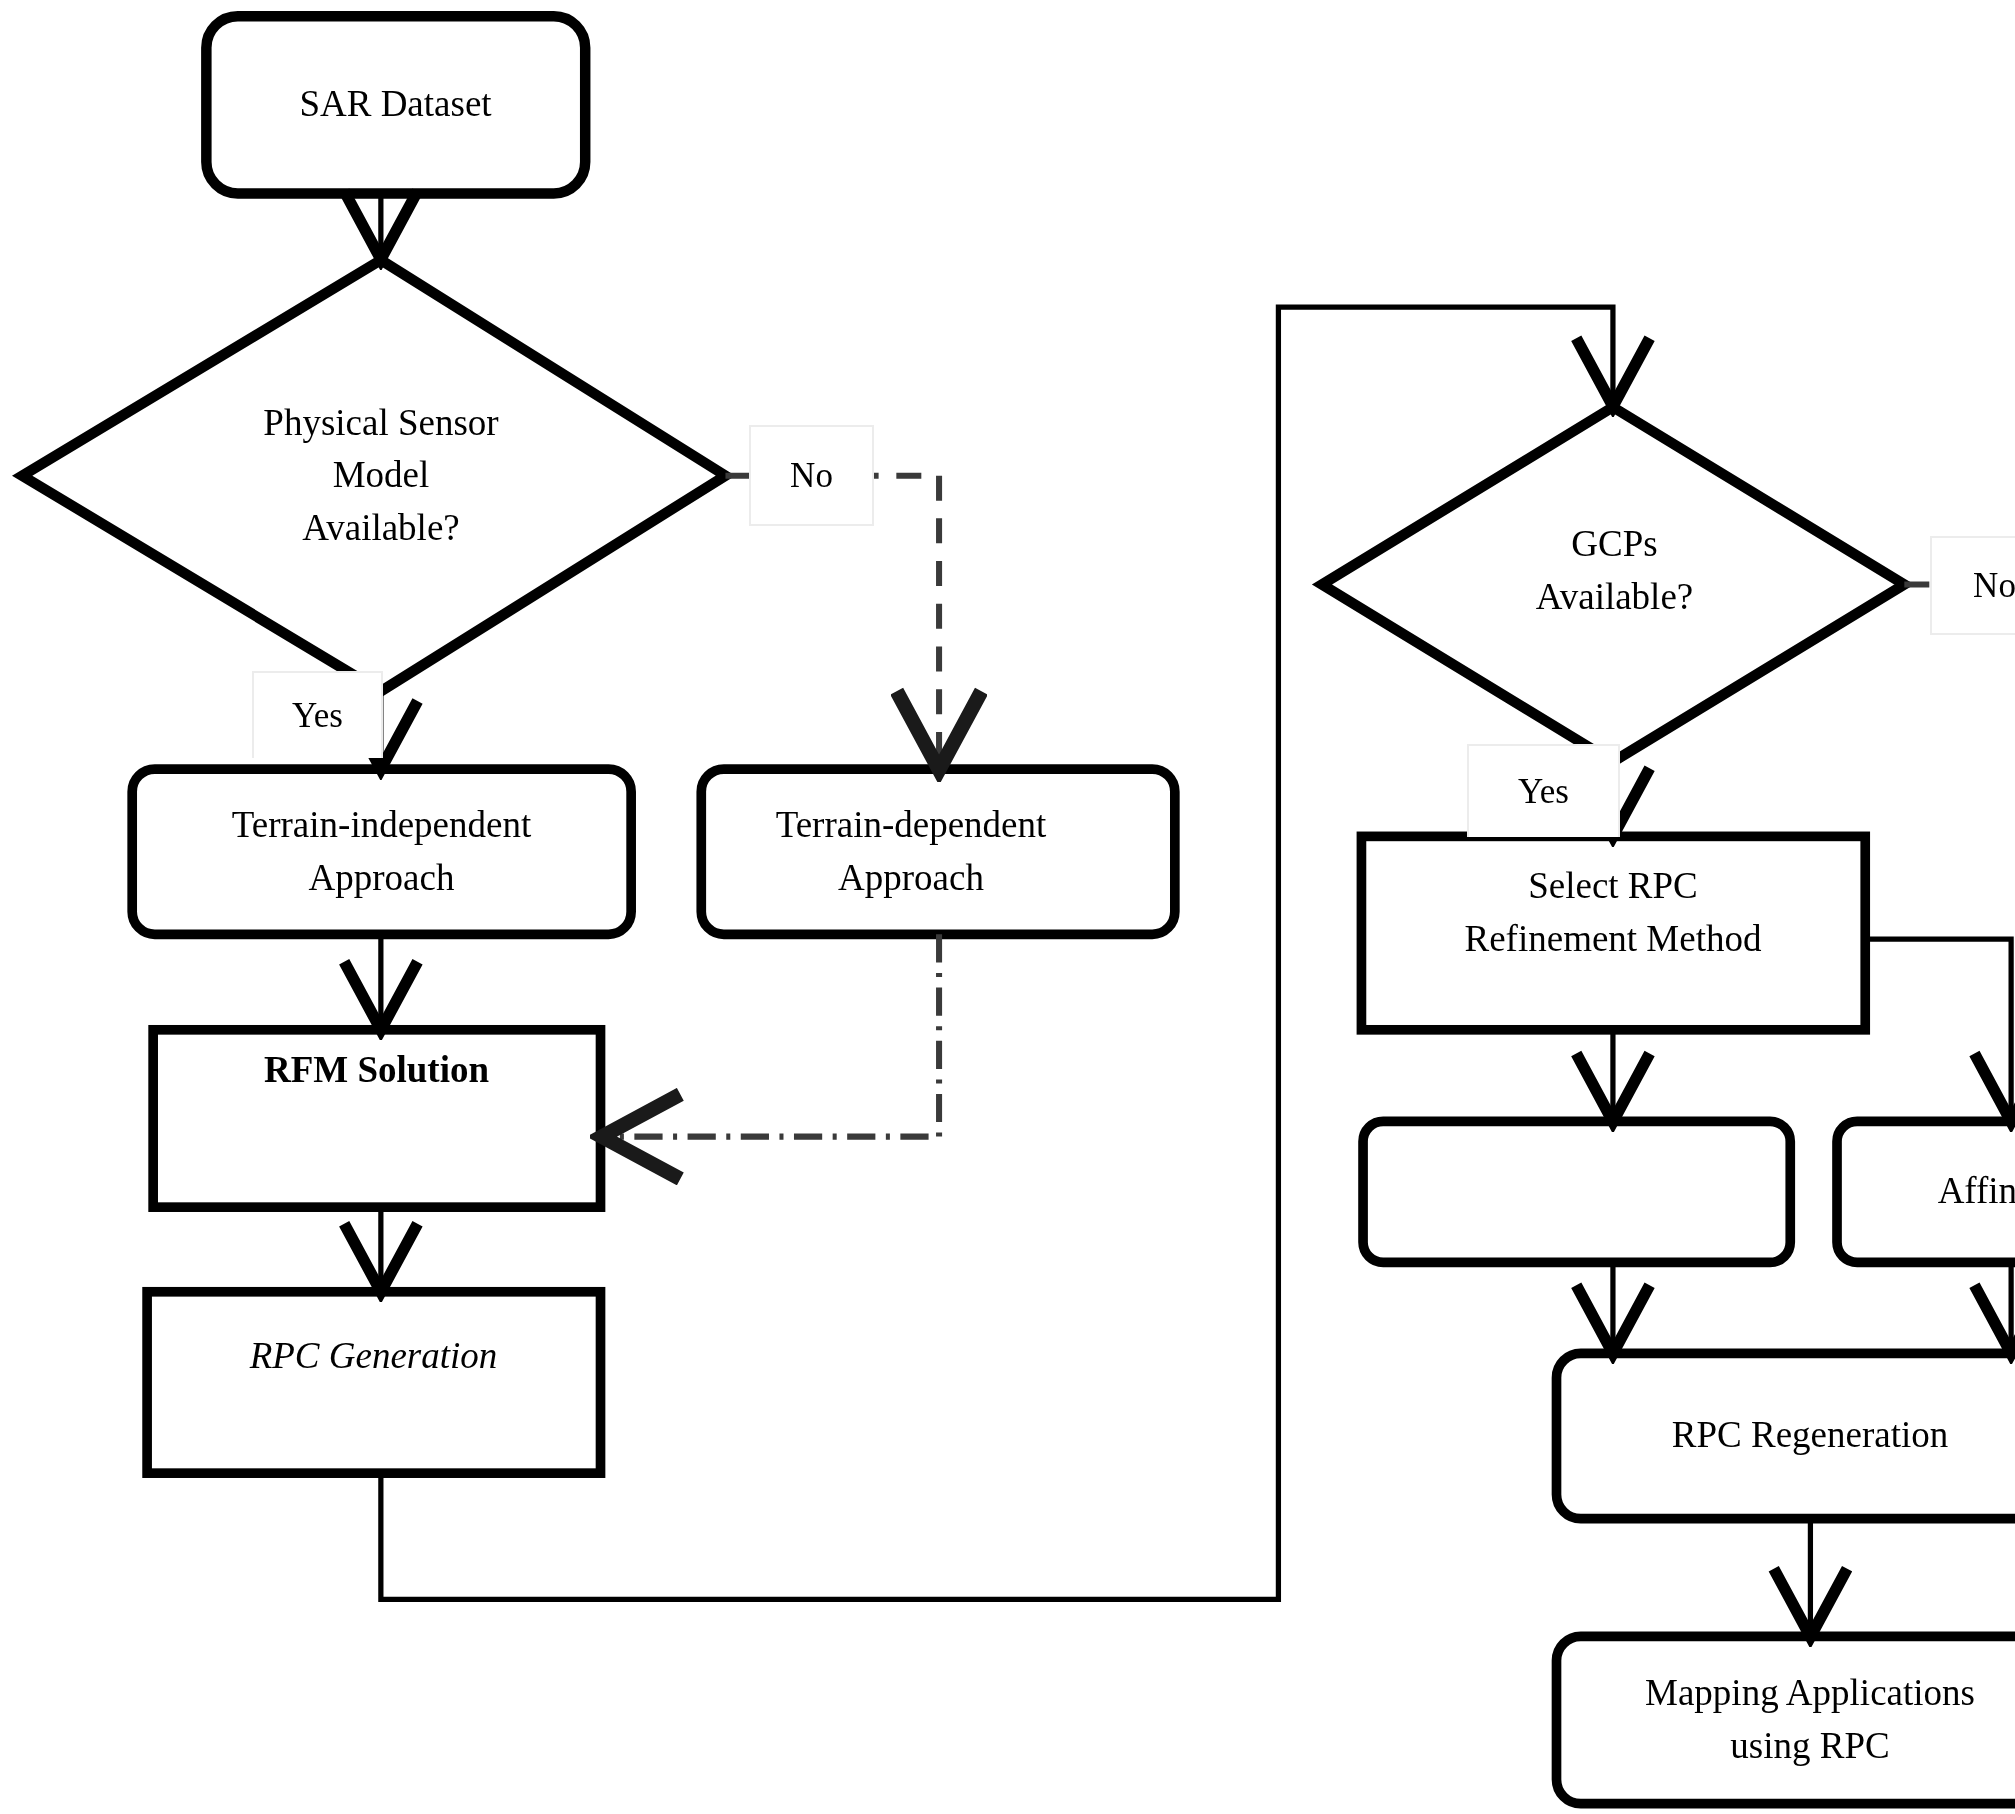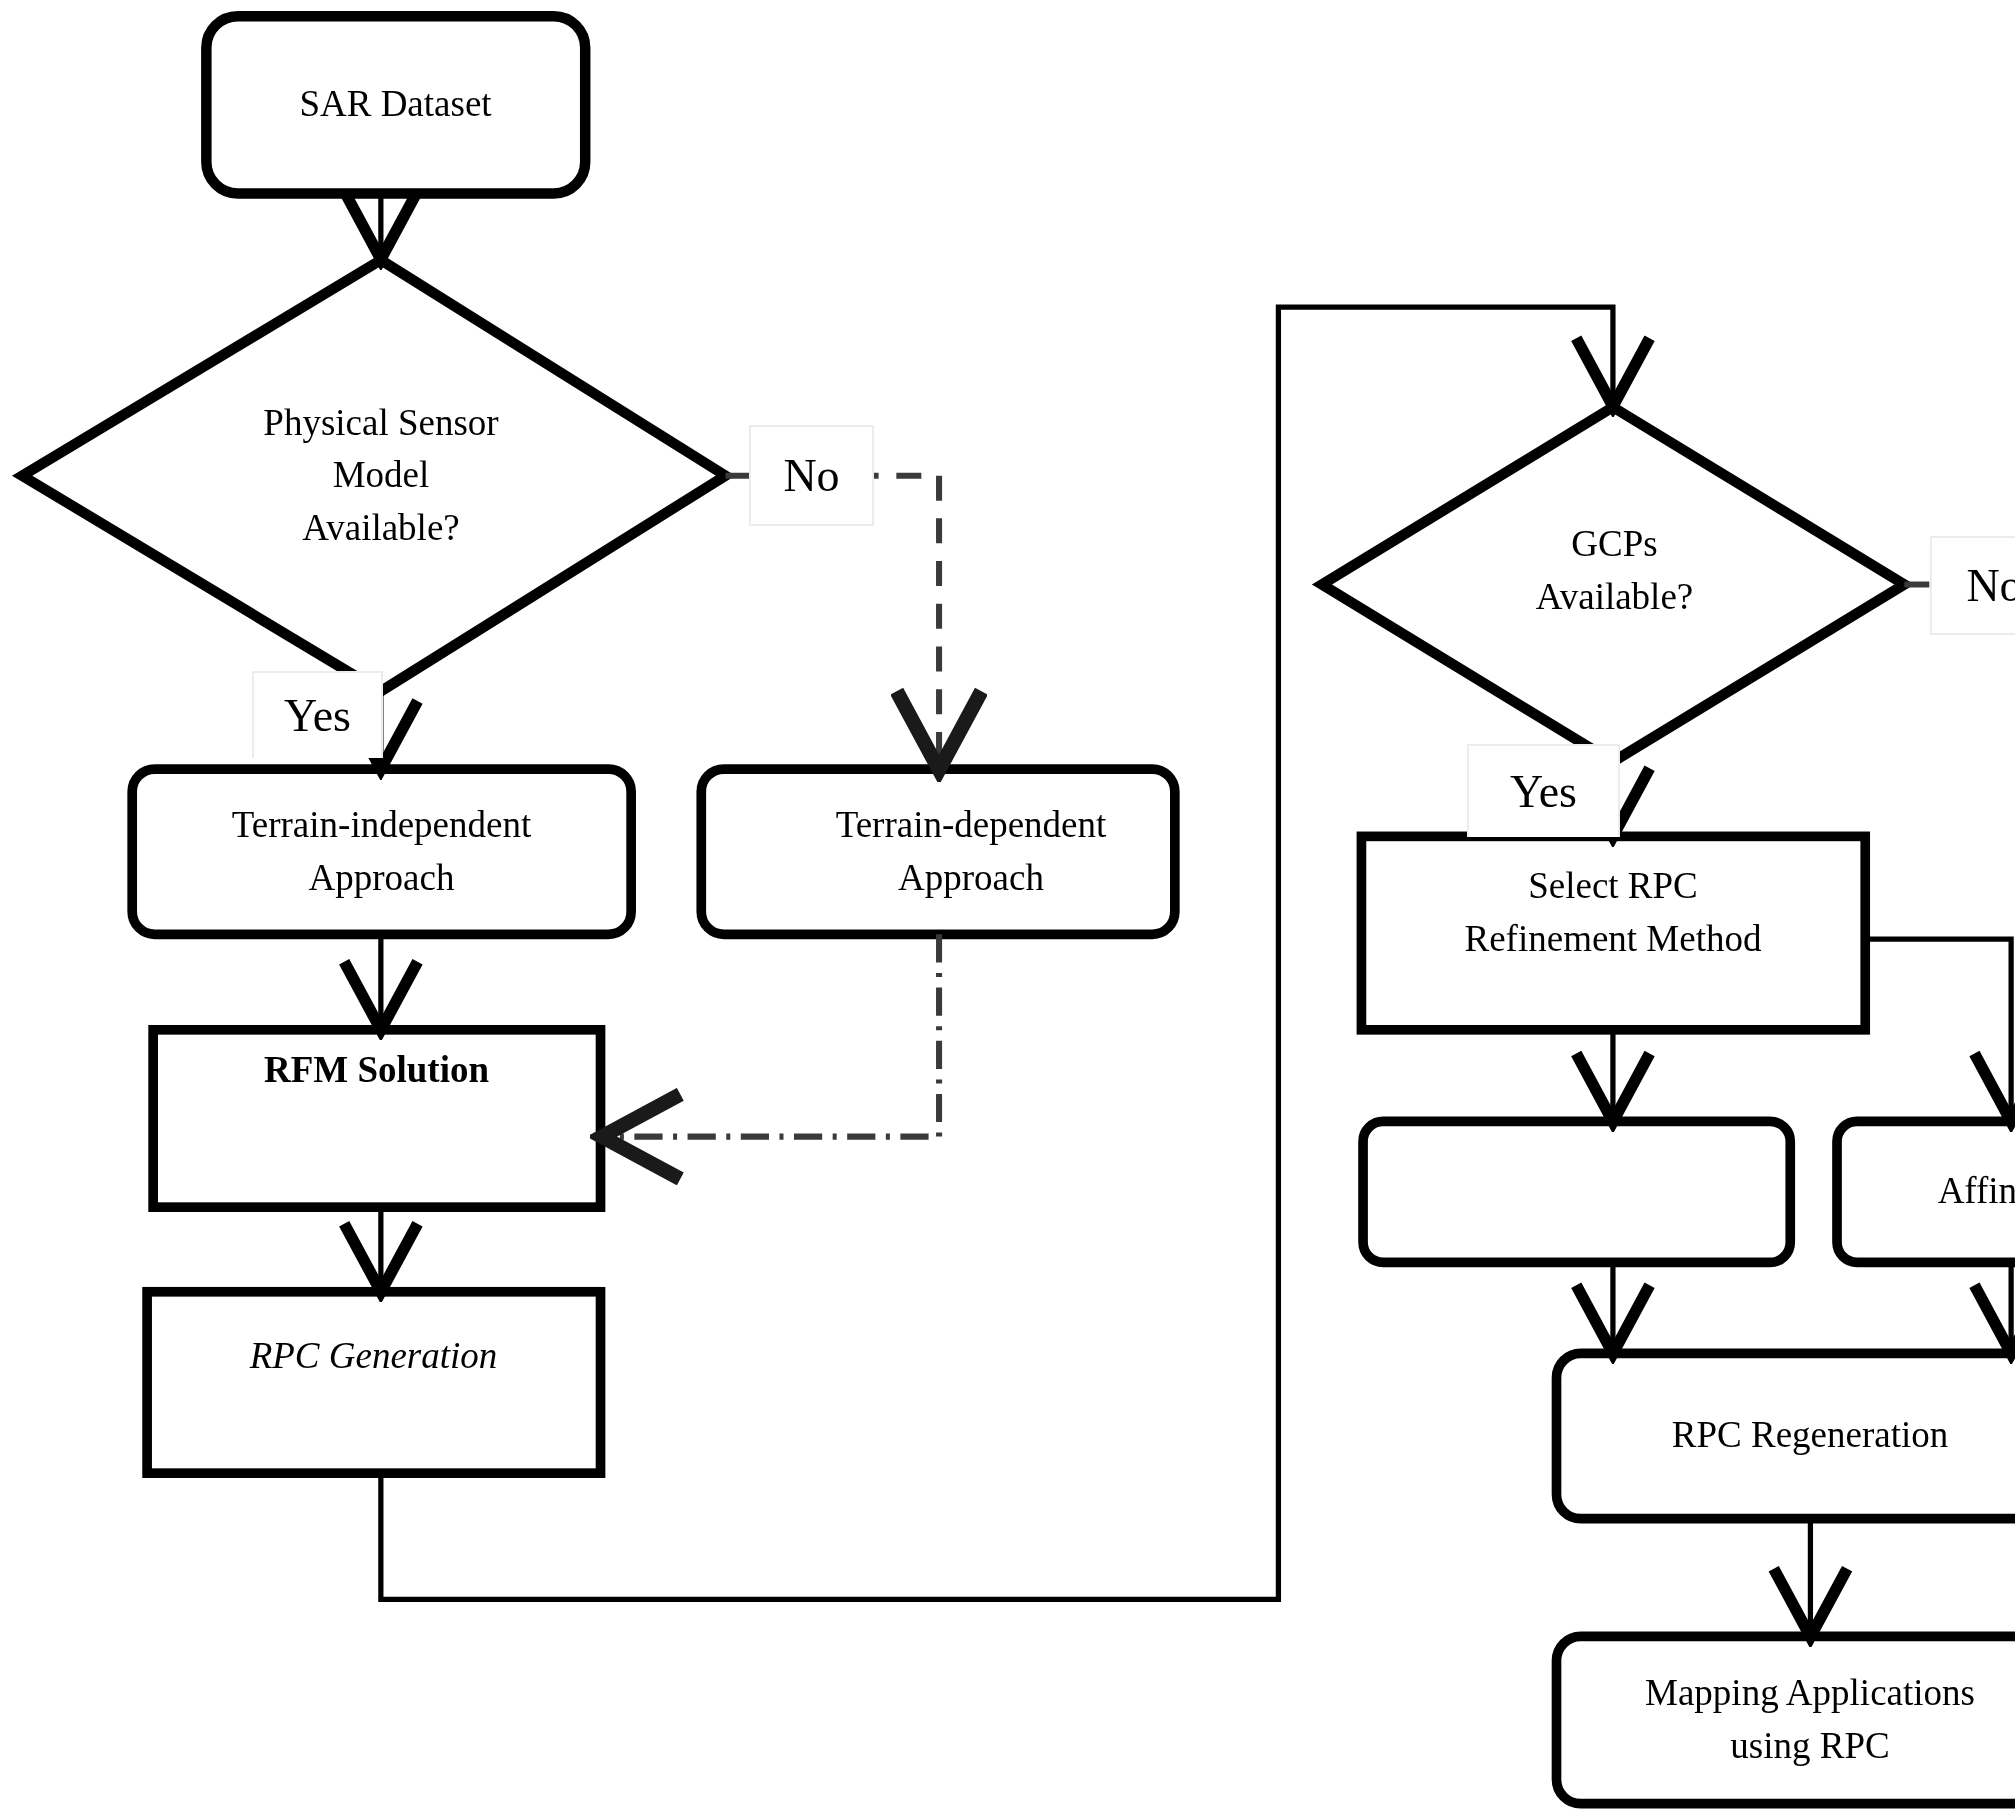--- a/index.html
+++ b/index.html
@@ -18,21 +18,21 @@
     pointer-events:none;
     white-space:pre-line;
   }
   .nodeText.big{font-size:37px;}
   .edgeLabel{
     position:absolute;
     display:flex;
     align-items:center;
     justify-content:center;
     color:#000;
-    font-size:46px;
+    font-size:35px;
     font-family:"Liberation Serif", serif;
     background:#ffffff;
     border:2px solid #ececec;
     box-sizing:border-box;
   }
 </style>
 </head>
 <body>
 
 <div id="stage">
@@ -102,21 +102,21 @@
 
   <div class="nodeText big" style="left:206px;top:16px;width:379px;height:177px;">SAR Dataset</div>
 
   <div class="nodeText big" style="left:220px;top:393px;width:322px;height:165px;">Physical Sensor
 Model
 Available?</div>
 
   <div class="nodeText big" style="left:132px;top:769px;width:499px;height:165px;">Terrain-independent
 Approach</div>
 
-  <div class="nodeText big" style="left:734px;top:769px;width:474px;height:165px;">Terrain-dependent
+  <div class="nodeText big" style="left:674px;top:769px;width:474px;height:165px;">Terrain-dependent
 Approach</div>
 
   <div class="nodeText big" style="left:153px;top:1020px;width:447px;height:101px;font-weight:bold;">RFM Solution</div>
 
   <div class="nodeText big" style="left:147px;top:1306px;width:453px;height:101px;font-style:italic;">RPC Generation</div>
 
   <div class="nodeText big" style="left:1435px;top:512px;width:359px;height:117px;">GCPs
 Available?</div>
 
   <div class="nodeText big" style="left:1361px;top:848px;width:504px;height:129px;">Select RPC

